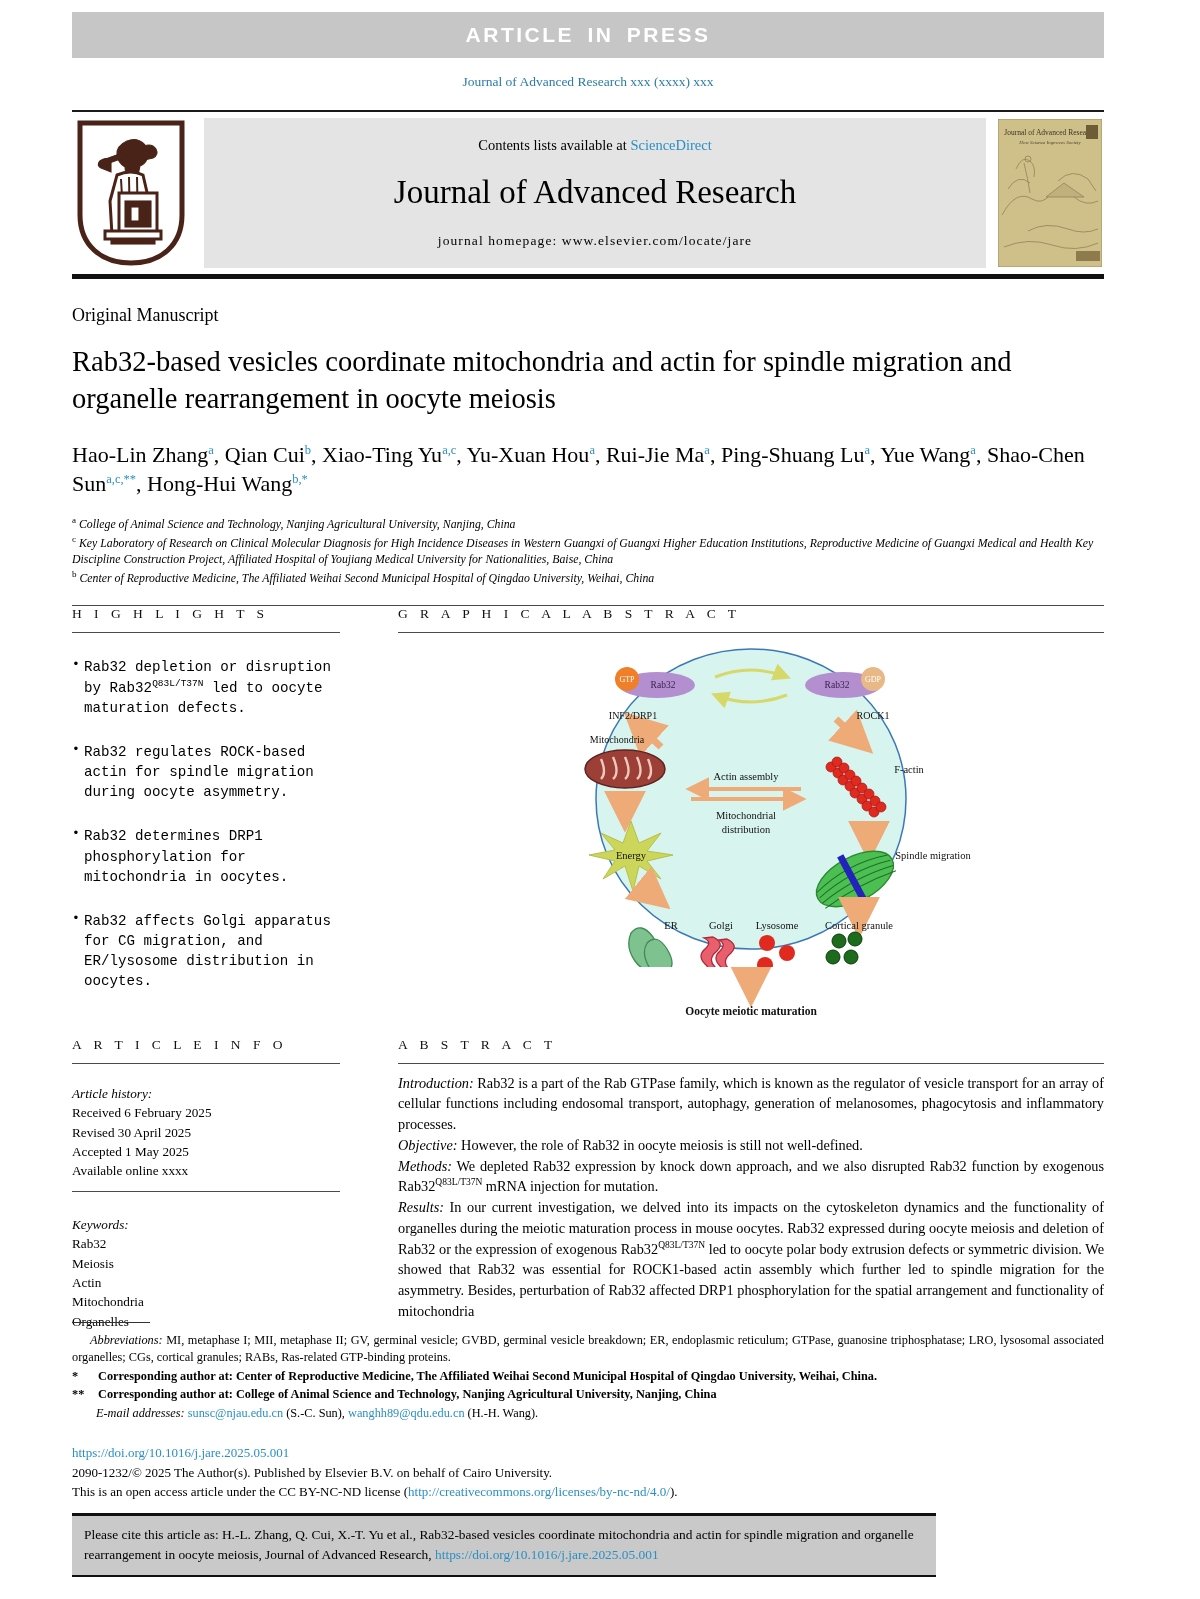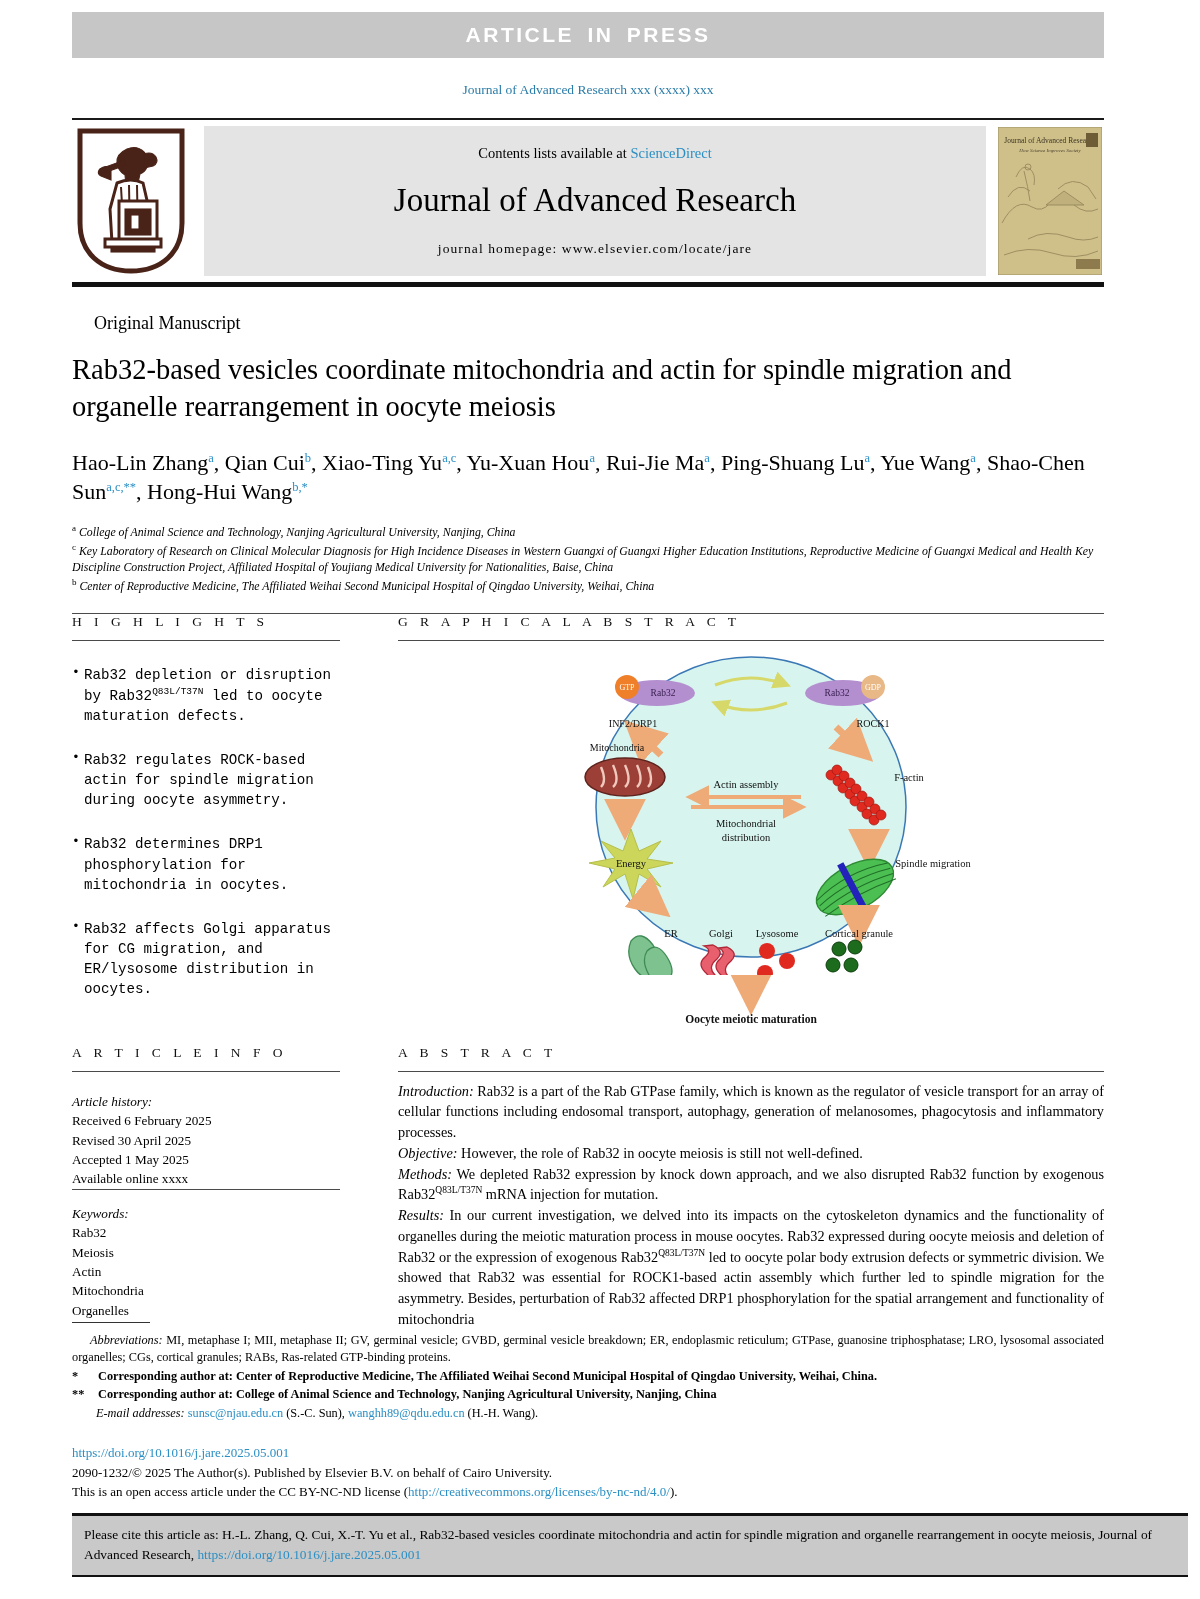--- a/index.html
+++ b/index.html
@@ -43,21 +43,21 @@
     letter-spacing: 2.5px;
     color: #ffffff;
     word-spacing: 5px;
   }
 
   
   .running-head {
     text-align: center;
     font-size: 13.5px;
     color: #2b7ca8;
-    margin-top: 24px;
+    margin-top: 16px;
     font-family: "Liberation Serif", serif;
   }
 
   
   .masthead-wrap {
     margin-top: 20px;
     border-top: 2px solid #1a1a1a;
     padding-top: 6px;
     position: relative;
   }
@@ -108,21 +108,20 @@
   }
   .thick-rule {
     border-top: 5px solid #111;
     margin-top: 6px;
   }
 
   
   .manuscript-type {
     font-size: 18px;
     margin-top: 26px;
-    margin-left: 22px;
   }
   .article-title {
     font-size: 28.5px;
     line-height: 1.29;
     margin-top: 18px;
     font-weight: normal;
     font-family: "Liberation Serif", serif;
   }
   .authors {
     font-size: 22px;
@@ -182,21 +181,21 @@
   .ga-figure {
     margin-top: 14px;
     display: flex;
     justify-content: center;
     align-items: center;
   }
 
   
   .info-block { margin-top: 20px; font-size: 13.2px; line-height: 1.47; }
   .info-block .it { font-style: italic; }
-  .kw-rule { border-top: 1px solid #4a4a4a; margin-top: 0; padding-top: 14px; }
+  .kw-rule { border-top: 1px solid #4a4a4a; margin-top: 10px; padding-top: 23px; }
 
   
   .abstract-body {
     margin-top: 9px;
     font-size: 14.3px;
     line-height: 1.45;
     text-align: justify;
   }
   .abstract-body p { margin-bottom: 0px; }
   .abstract-body .lbl { font-style: italic; }
@@ -227,21 +226,21 @@
     width: 1032px;
     font-size: 13px;
     line-height: 1.5;
   }
   .doi-line { color: #2b8fc4; }
 
   .cite-box {
     position: absolute;
     left: 72px;
     top: 1513px;
-    width: 1116px;
+    width: 864px;
     background: #c9c9c9;
     border-top: 3px solid #111;
     border-bottom: 2px solid #111;
     padding: 9px 12px 10px 12px;
     font-size: 13.4px;
     line-height: 1.5;
   }
 
   svg { display: block; }
 </style>

